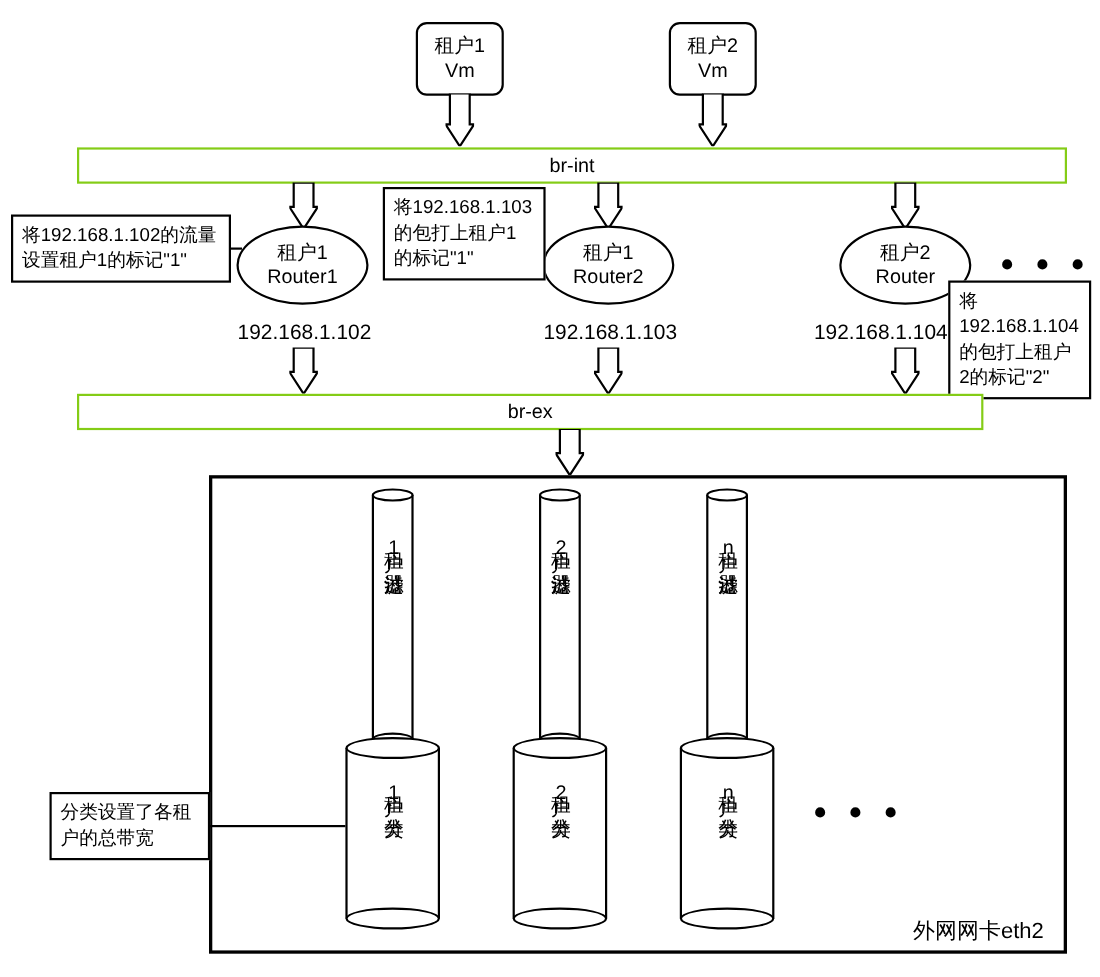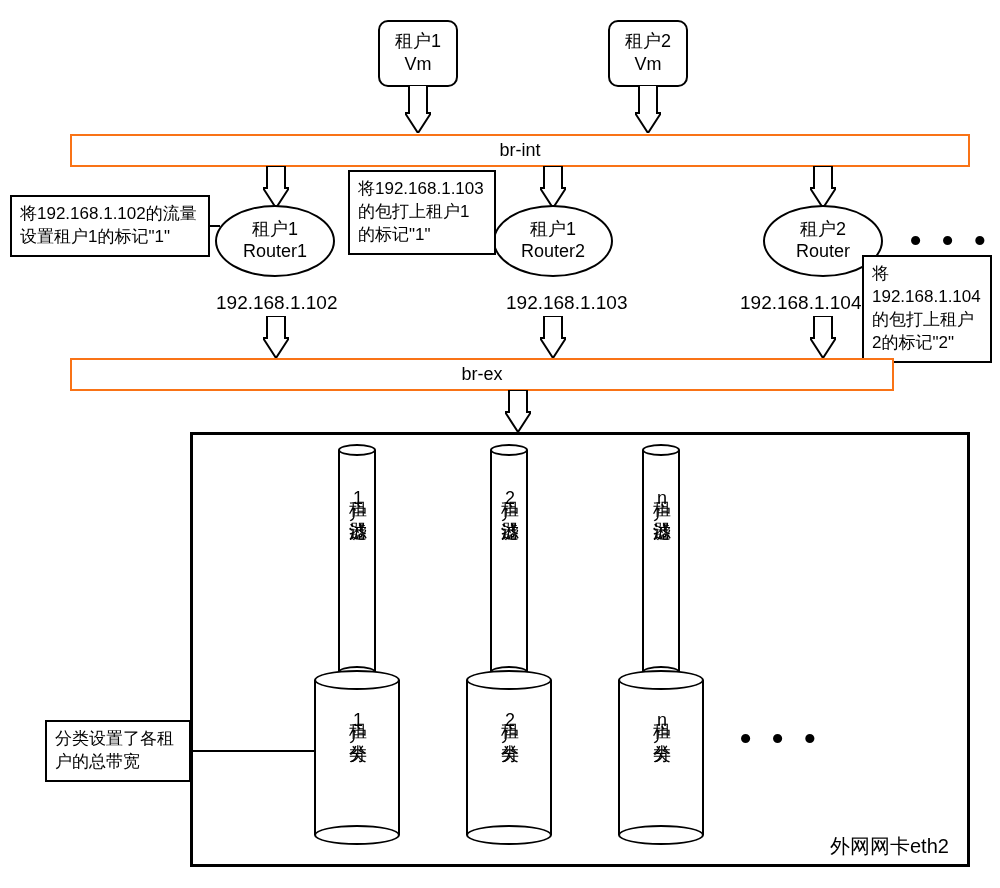--- a/index.html
+++ b/index.html
@@ -17,21 +17,21 @@
     border: 2px solid #000;
     border-radius: 10px;
     text-align: center;
     padding: 8px 10px;
     background: #fff;
     font-size: 18px;
     line-height: 1.3;
   }
   .bar {
     position: absolute;
-    border: 2px solid #f97316;
+    border: 2px solid #84cc16;
     text-align: center;
     font-size: 18px;
     padding: 4px 0;
     background: #fff;
   }
   .ellipse {
     position: absolute;
     border: 2px solid #000;
     border-radius: 50%;
     text-align: center;
@@ -171,21 +171,21 @@
 <div class="note" style="left:348px; top:170px; width:148px;">
   <span>将192.168.1.103的包打上租户1的标记"1"</span>
 </div>
 <div class="note" style="left:862px; top:255px; width:130px;">
   <span>将192.168.1.104的包打上租户2的标记"2"</span>
 </div>
 
 <div class="connector" style="left:210px; top:225px; width:10px;"></div>
 
 <div class="ip-label" style="left:216px; top:292px;">192.168.1.102</div>
-<div class="ip-label" style="left:494px; top:292px;margin-left:12px;">192.168.1.103</div>
+<div class="ip-label" style="left:494px; top:292px;">192.168.1.103</div>
 <div class="ip-label" style="left:740px; top:292px;">192.168.1.104</div>
 
 <div class="arrow" style="left:263px; top:316px;">
   <svg width="26" height="42">
       <path d="M4 0 L4 22 L0 22 L13 42 L26 22 L22 22 L22 0 Z" fill="#fff" stroke="#000" stroke-width="2"></path>
     </svg>
 </div>
 <div class="arrow" style="left:540px; top:316px;">
   <svg width="26" height="42">
       <path d="M4 0 L4 22 L0 22 L13 42 L26 22 L22 22 L22 0 Z" fill="#fff" stroke="#000" stroke-width="2"></path>

